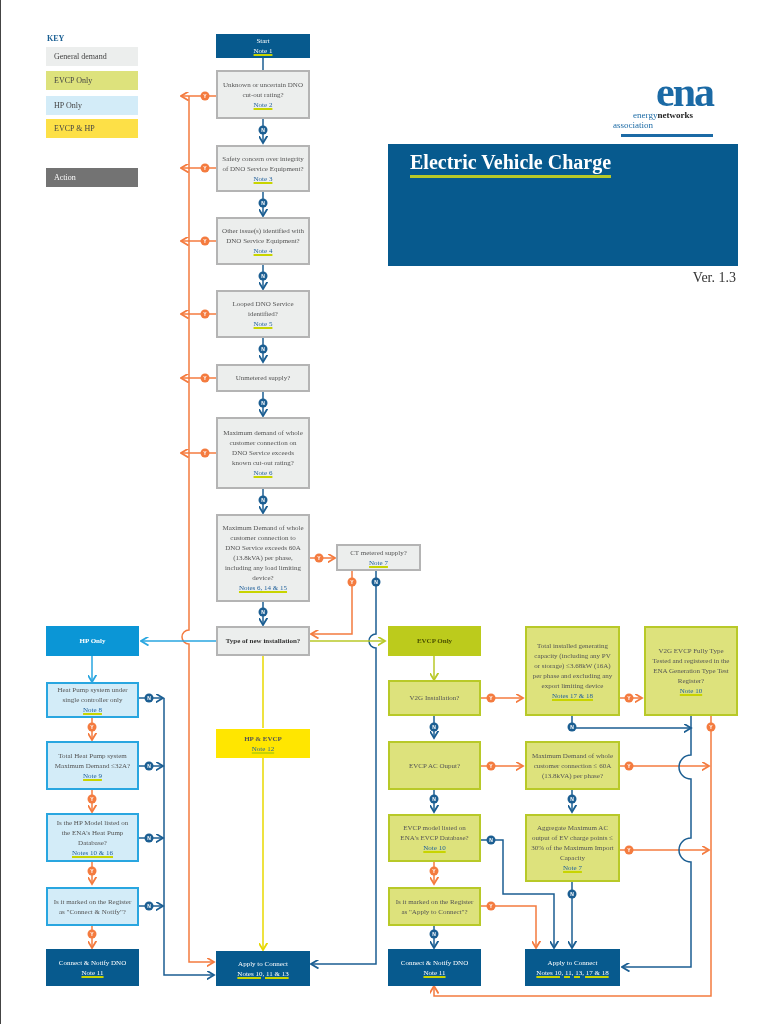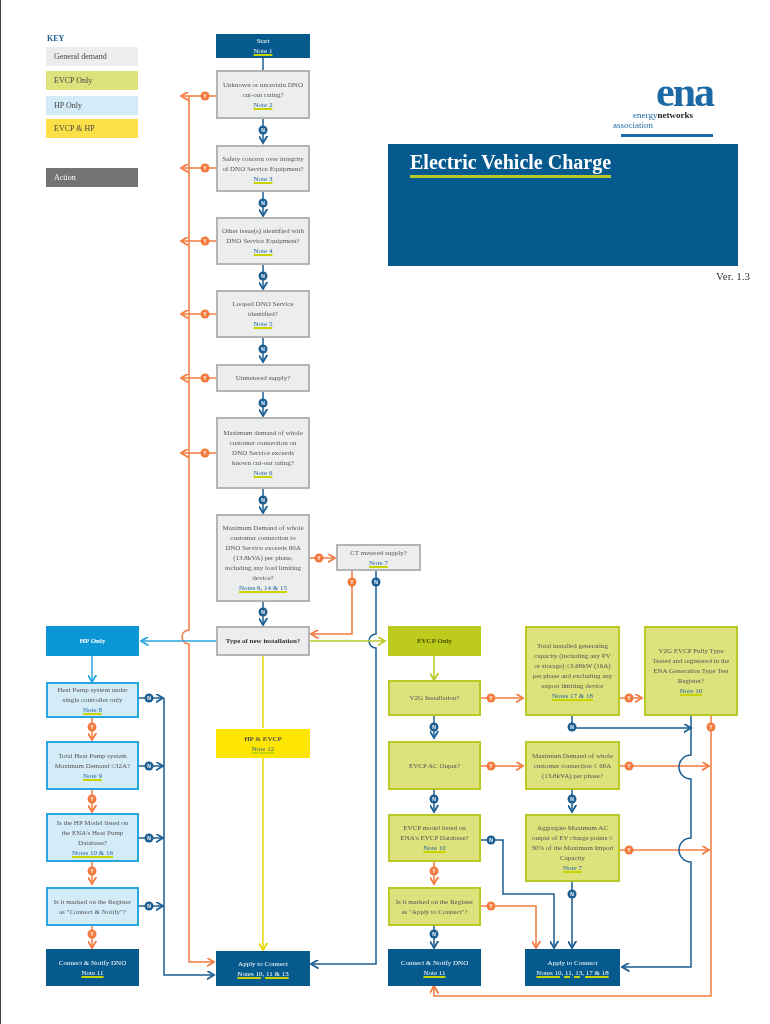--- a/index.html
+++ b/index.html
@@ -16,21 +16,21 @@
   .act { background:#075a8e; color:#ffffff; }
   .hpact { background:#0b96d6; color:#fff; font-weight:bold; }
   .evact { background:#bccb1c; color:#4a5000; font-weight:bold; }
   .both { background:#ffe600; color:#555; font-weight:bold; }
   .note { color:#1f5f9a; text-decoration:underline; text-decoration-color:#c8d400; text-decoration-thickness:2px; }
   .act .note { color:#fff; }
   svg.lines { position:absolute; left:0; top:0; }
   .title-box { left:387px; top:144px; width:350px; height:122px; background:#075a8e; padding:6px 22px; }
   .title-line { color:#fff; font-weight:bold; font-size:20px; line-height:30px; display:inline-block;
                 border-bottom:3px solid #b8c928; line-height:25px; margin-bottom:4px; }
-  .ver { right:20px; top:270px; font-size:11px; color:#333; }
+  .ver { right:34px; top:270px; font-size:14px; color:#333; }
 </style>
 </head>
 <body>
 
 <svg class="lines" width="770" height="1024">
   <defs>
     <marker id="ao" markerWidth="6" markerHeight="6" refX="5" refY="3" orient="auto">
         <path d="M0,0 L5,3 L0,6" fill="none" stroke="#f47b3f" stroke-width="1.2"></path>
       </marker>
     <marker id="ab" markerWidth="6" markerHeight="6" refX="5" refY="3" orient="auto">

